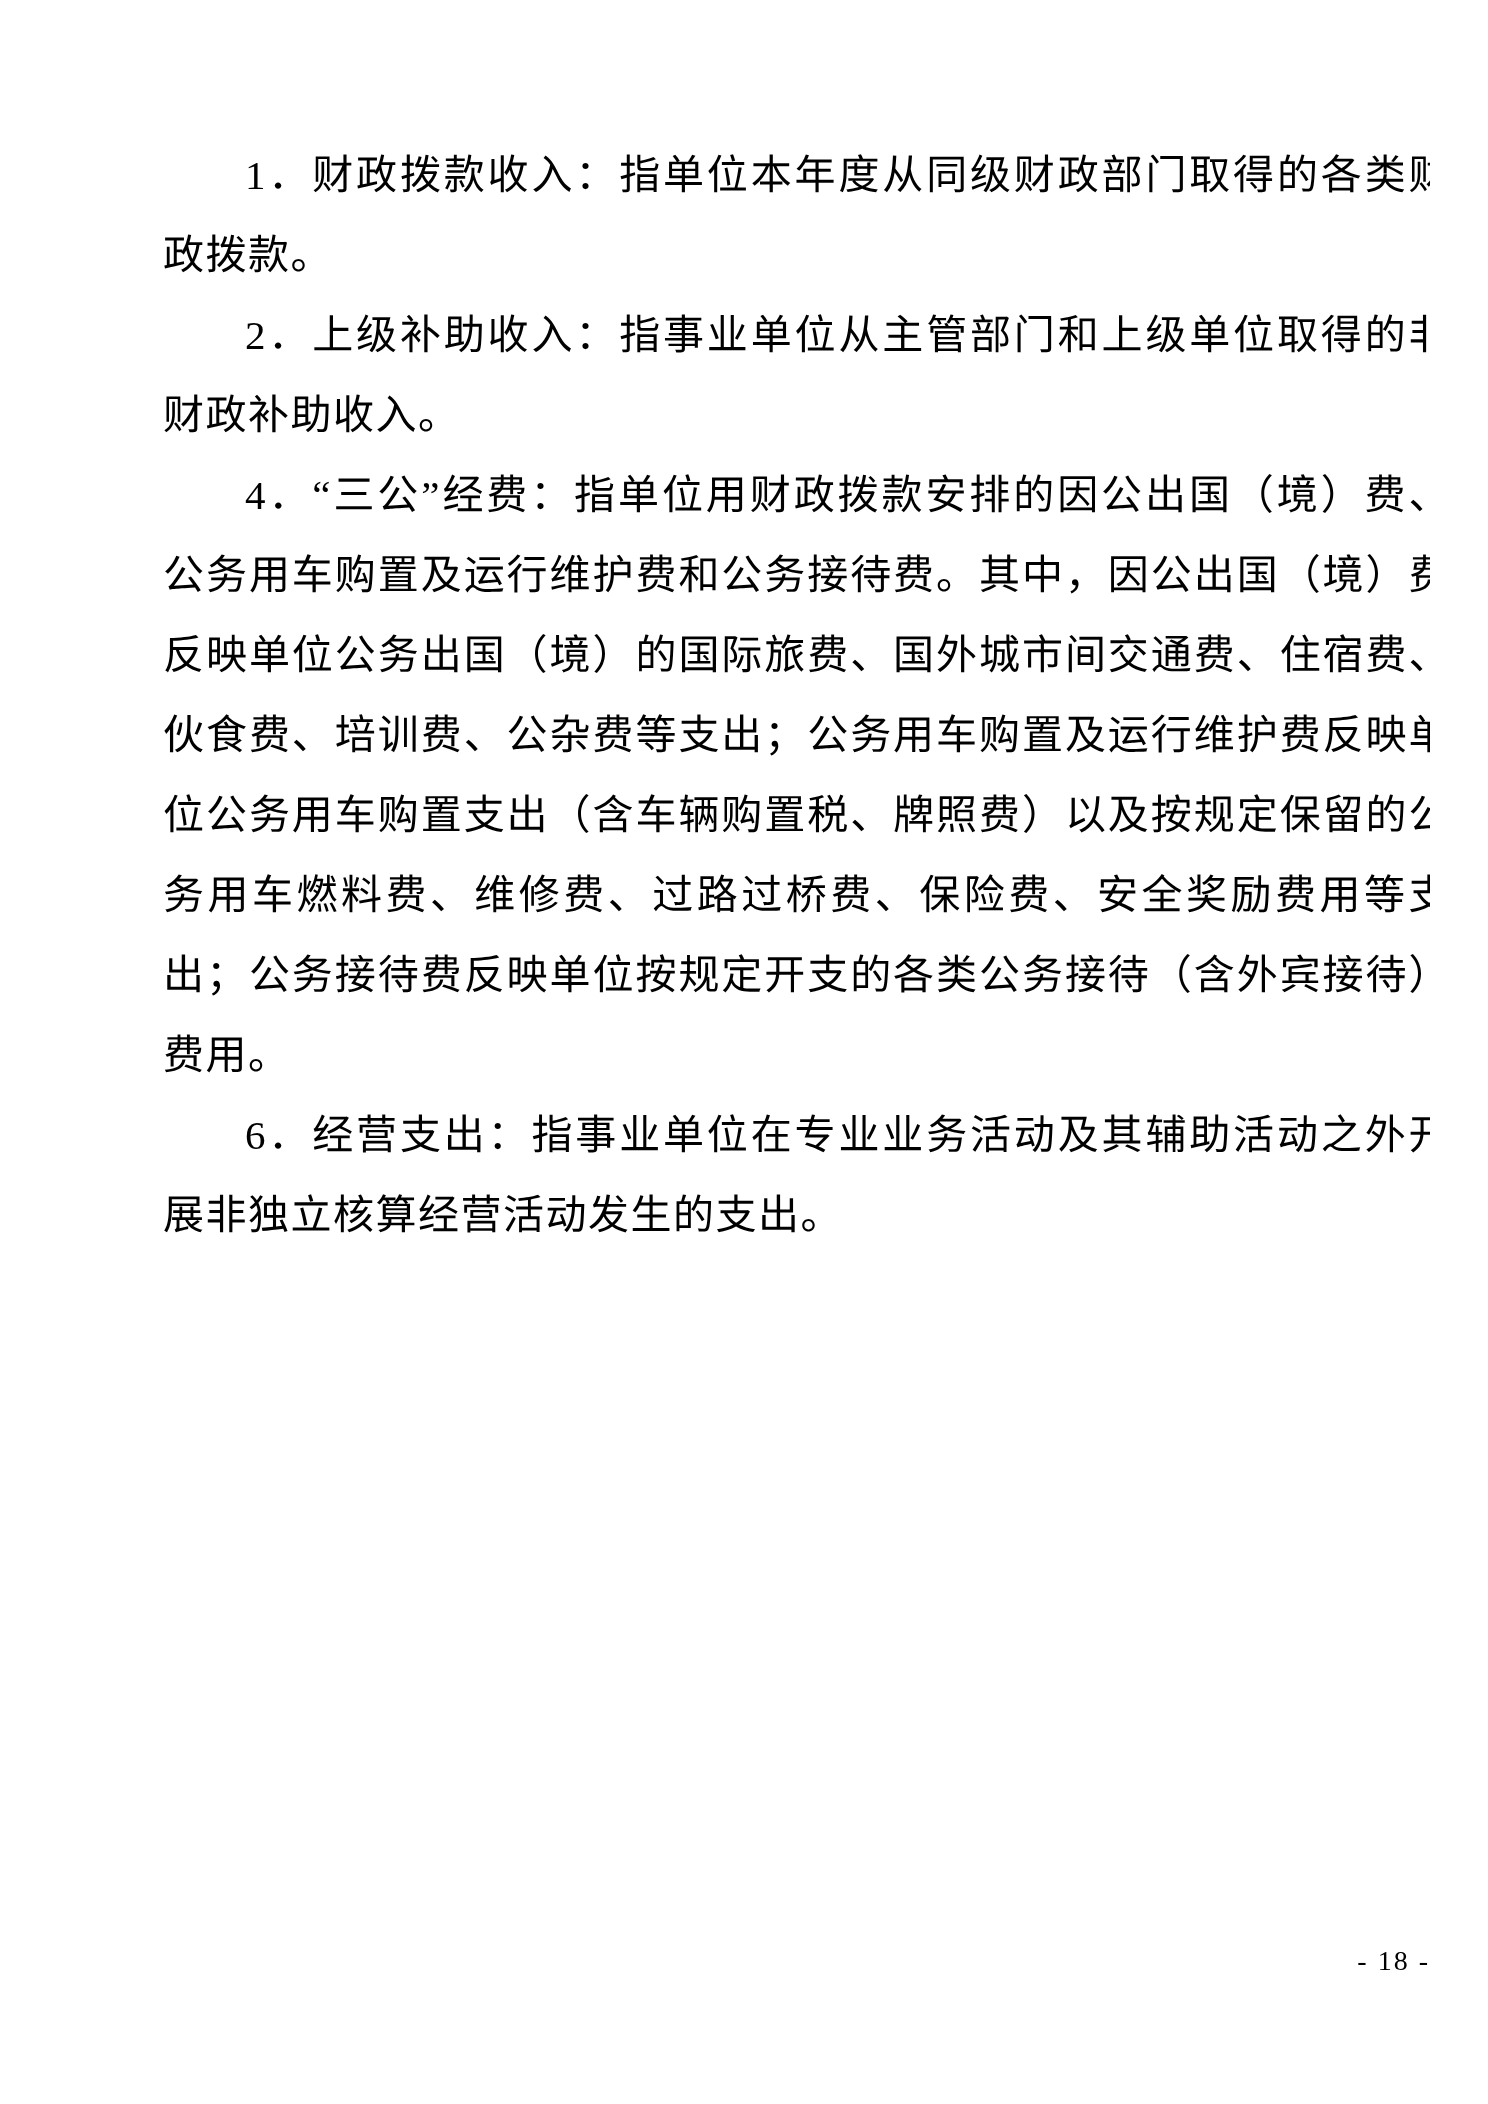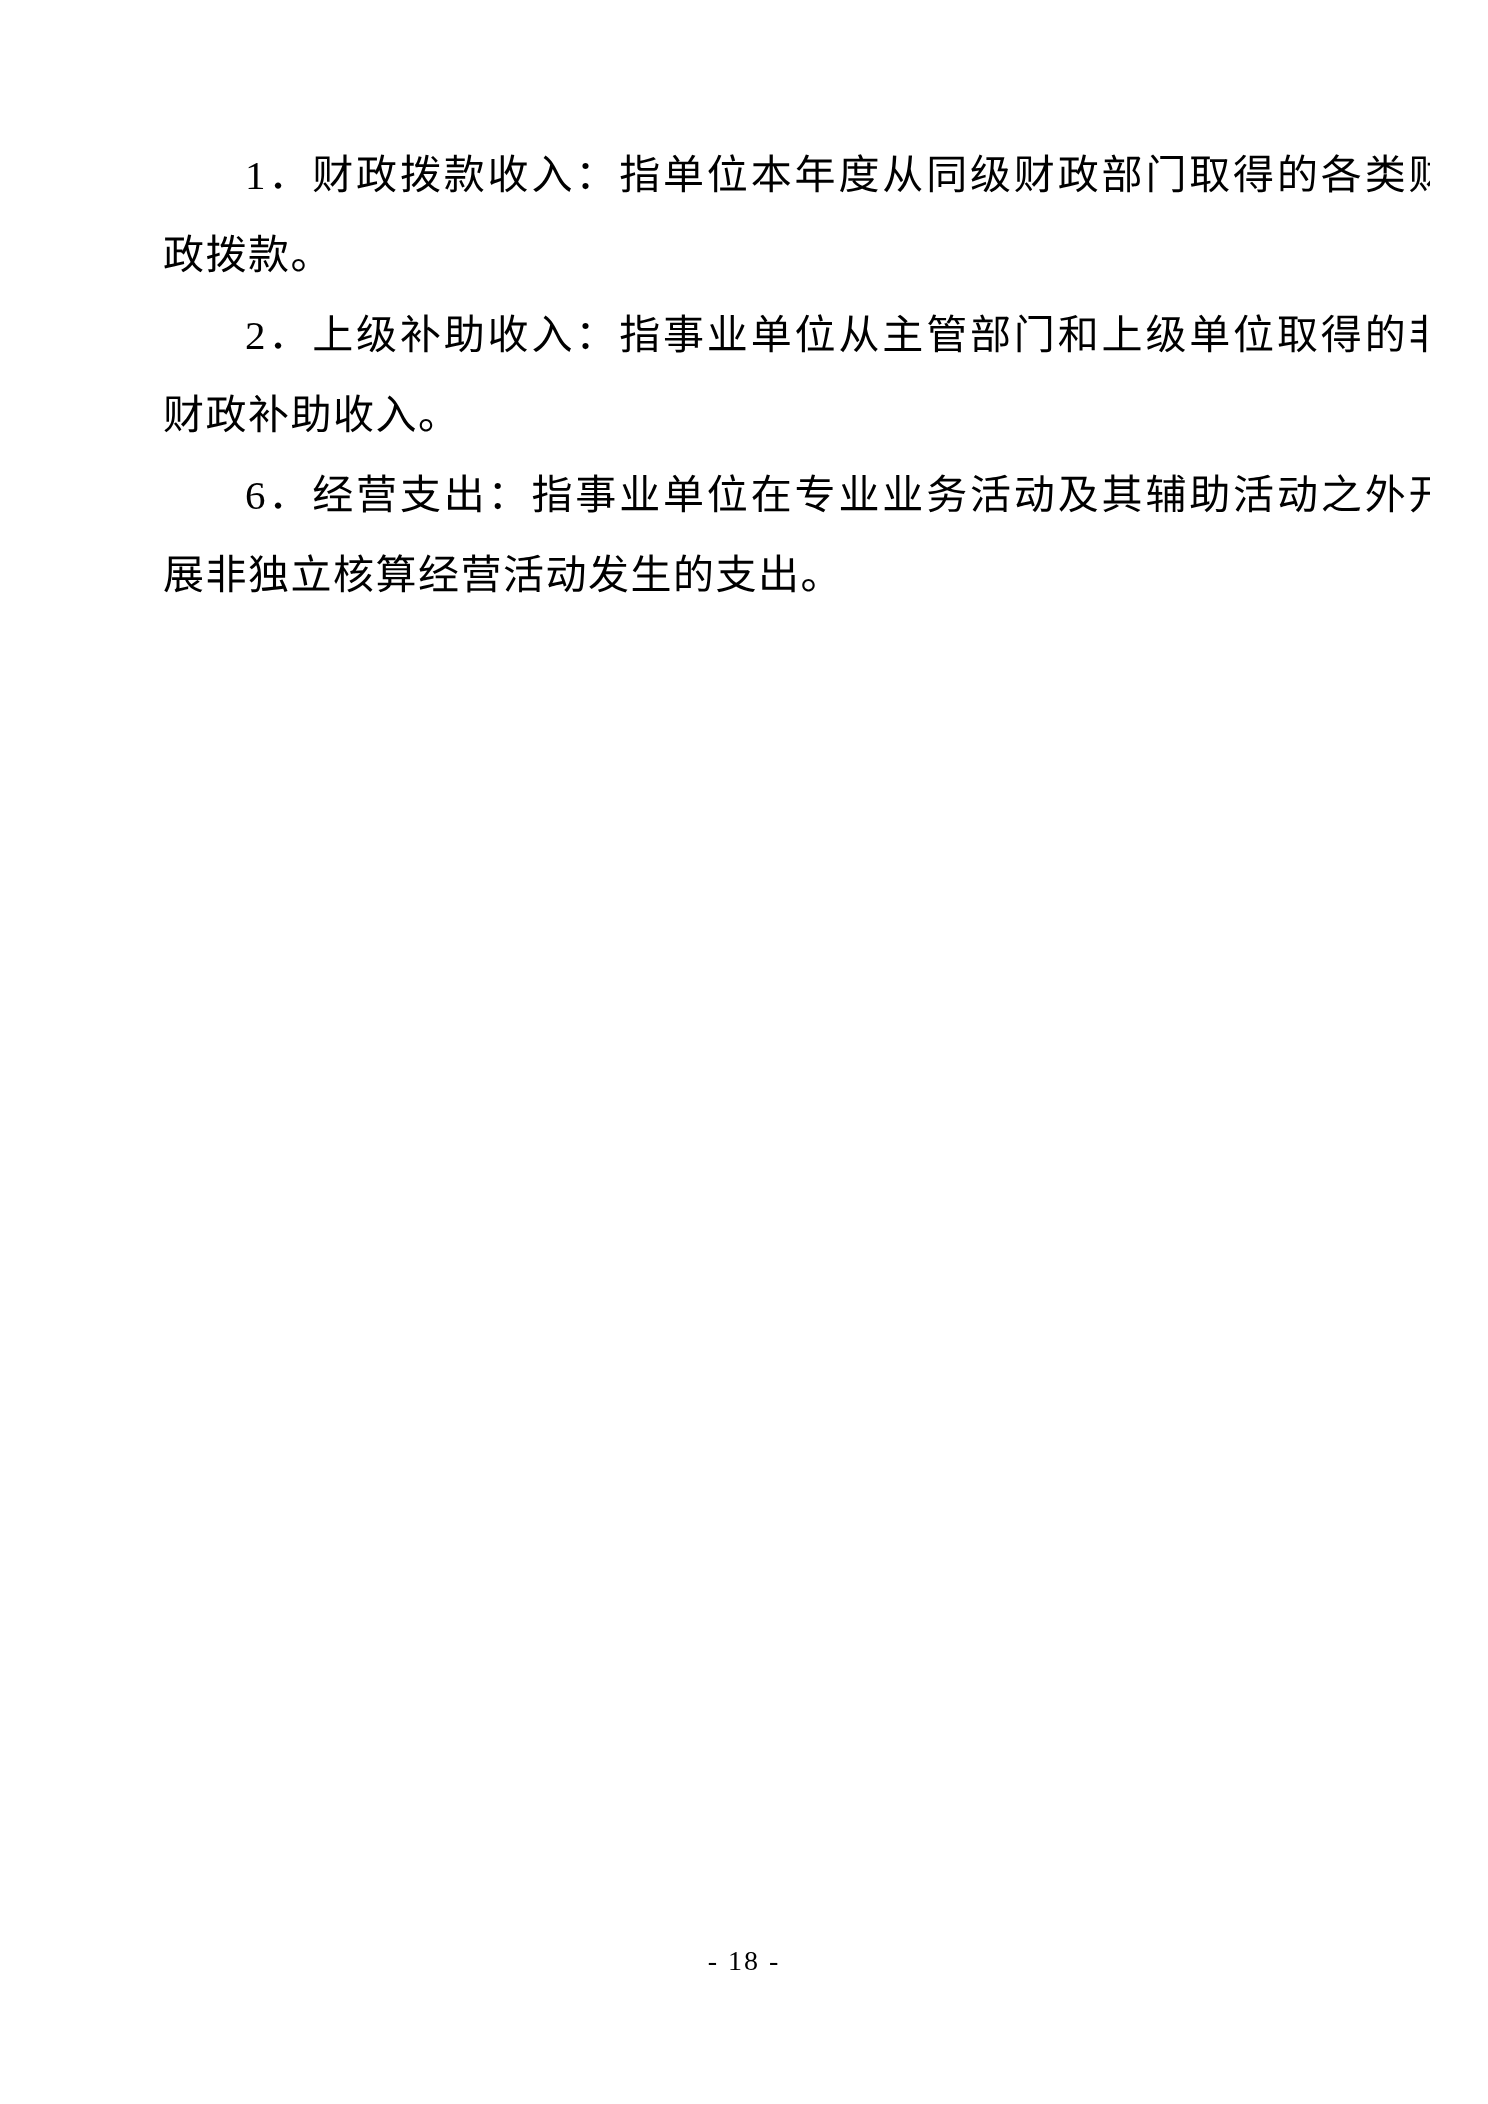--- a/index.html
+++ b/index.html
@@ -33,29 +33,30 @@
     text-align: justify;
     text-align-last: left;
     font-weight: 400;
     word-break: break-all;
   }
   .page-footer {
     position: absolute;
     top: 1938px;
     left: 0;
     width: 100%;
-    text-align: center;
+    text-align: right;
     font-size: 28px;
     letter-spacing: 2px;
     color: #000000;
   }
 </style>
 </head>
 <body>
 
 <div class="page">
   <div class="content">
     <p>1．财政拨款收入：指单位本年度从同级财政部门取得的各类财政拨款。</p>
     <p>2．上级补助收入：指事业单位从主管部门和上级单位取得的非财政补助收入。</p>
+    <p>4．“三公”经费：指单位用财政拨款安排的因公出国（境）费、公务用车购置及运行维护费和公务接待费。其中，因公出国（境）费反映单位公务出国（境）的国际旅费、国外城市间交通费、住宿费、伙食费、培训费、公杂费等支出；公务用车购置及运行维护费反映单位公务用车购置支出（含车辆购置税、牌照费）以及按规定保留的公务用车燃料费、维修费、过路过桥费、保险费、安全奖励费用等支出；公务接待费反映单位按规定开支的各类公务接待（含外宾接待）费用。</p>
     <p>6．经营支出：指事业单位在专业业务活动及其辅助活动之外开展非独立核算经营活动发生的支出。</p>
   </div>
   <div class="page-footer">- 18 -</div>
 </div>
 
 </body></html>

